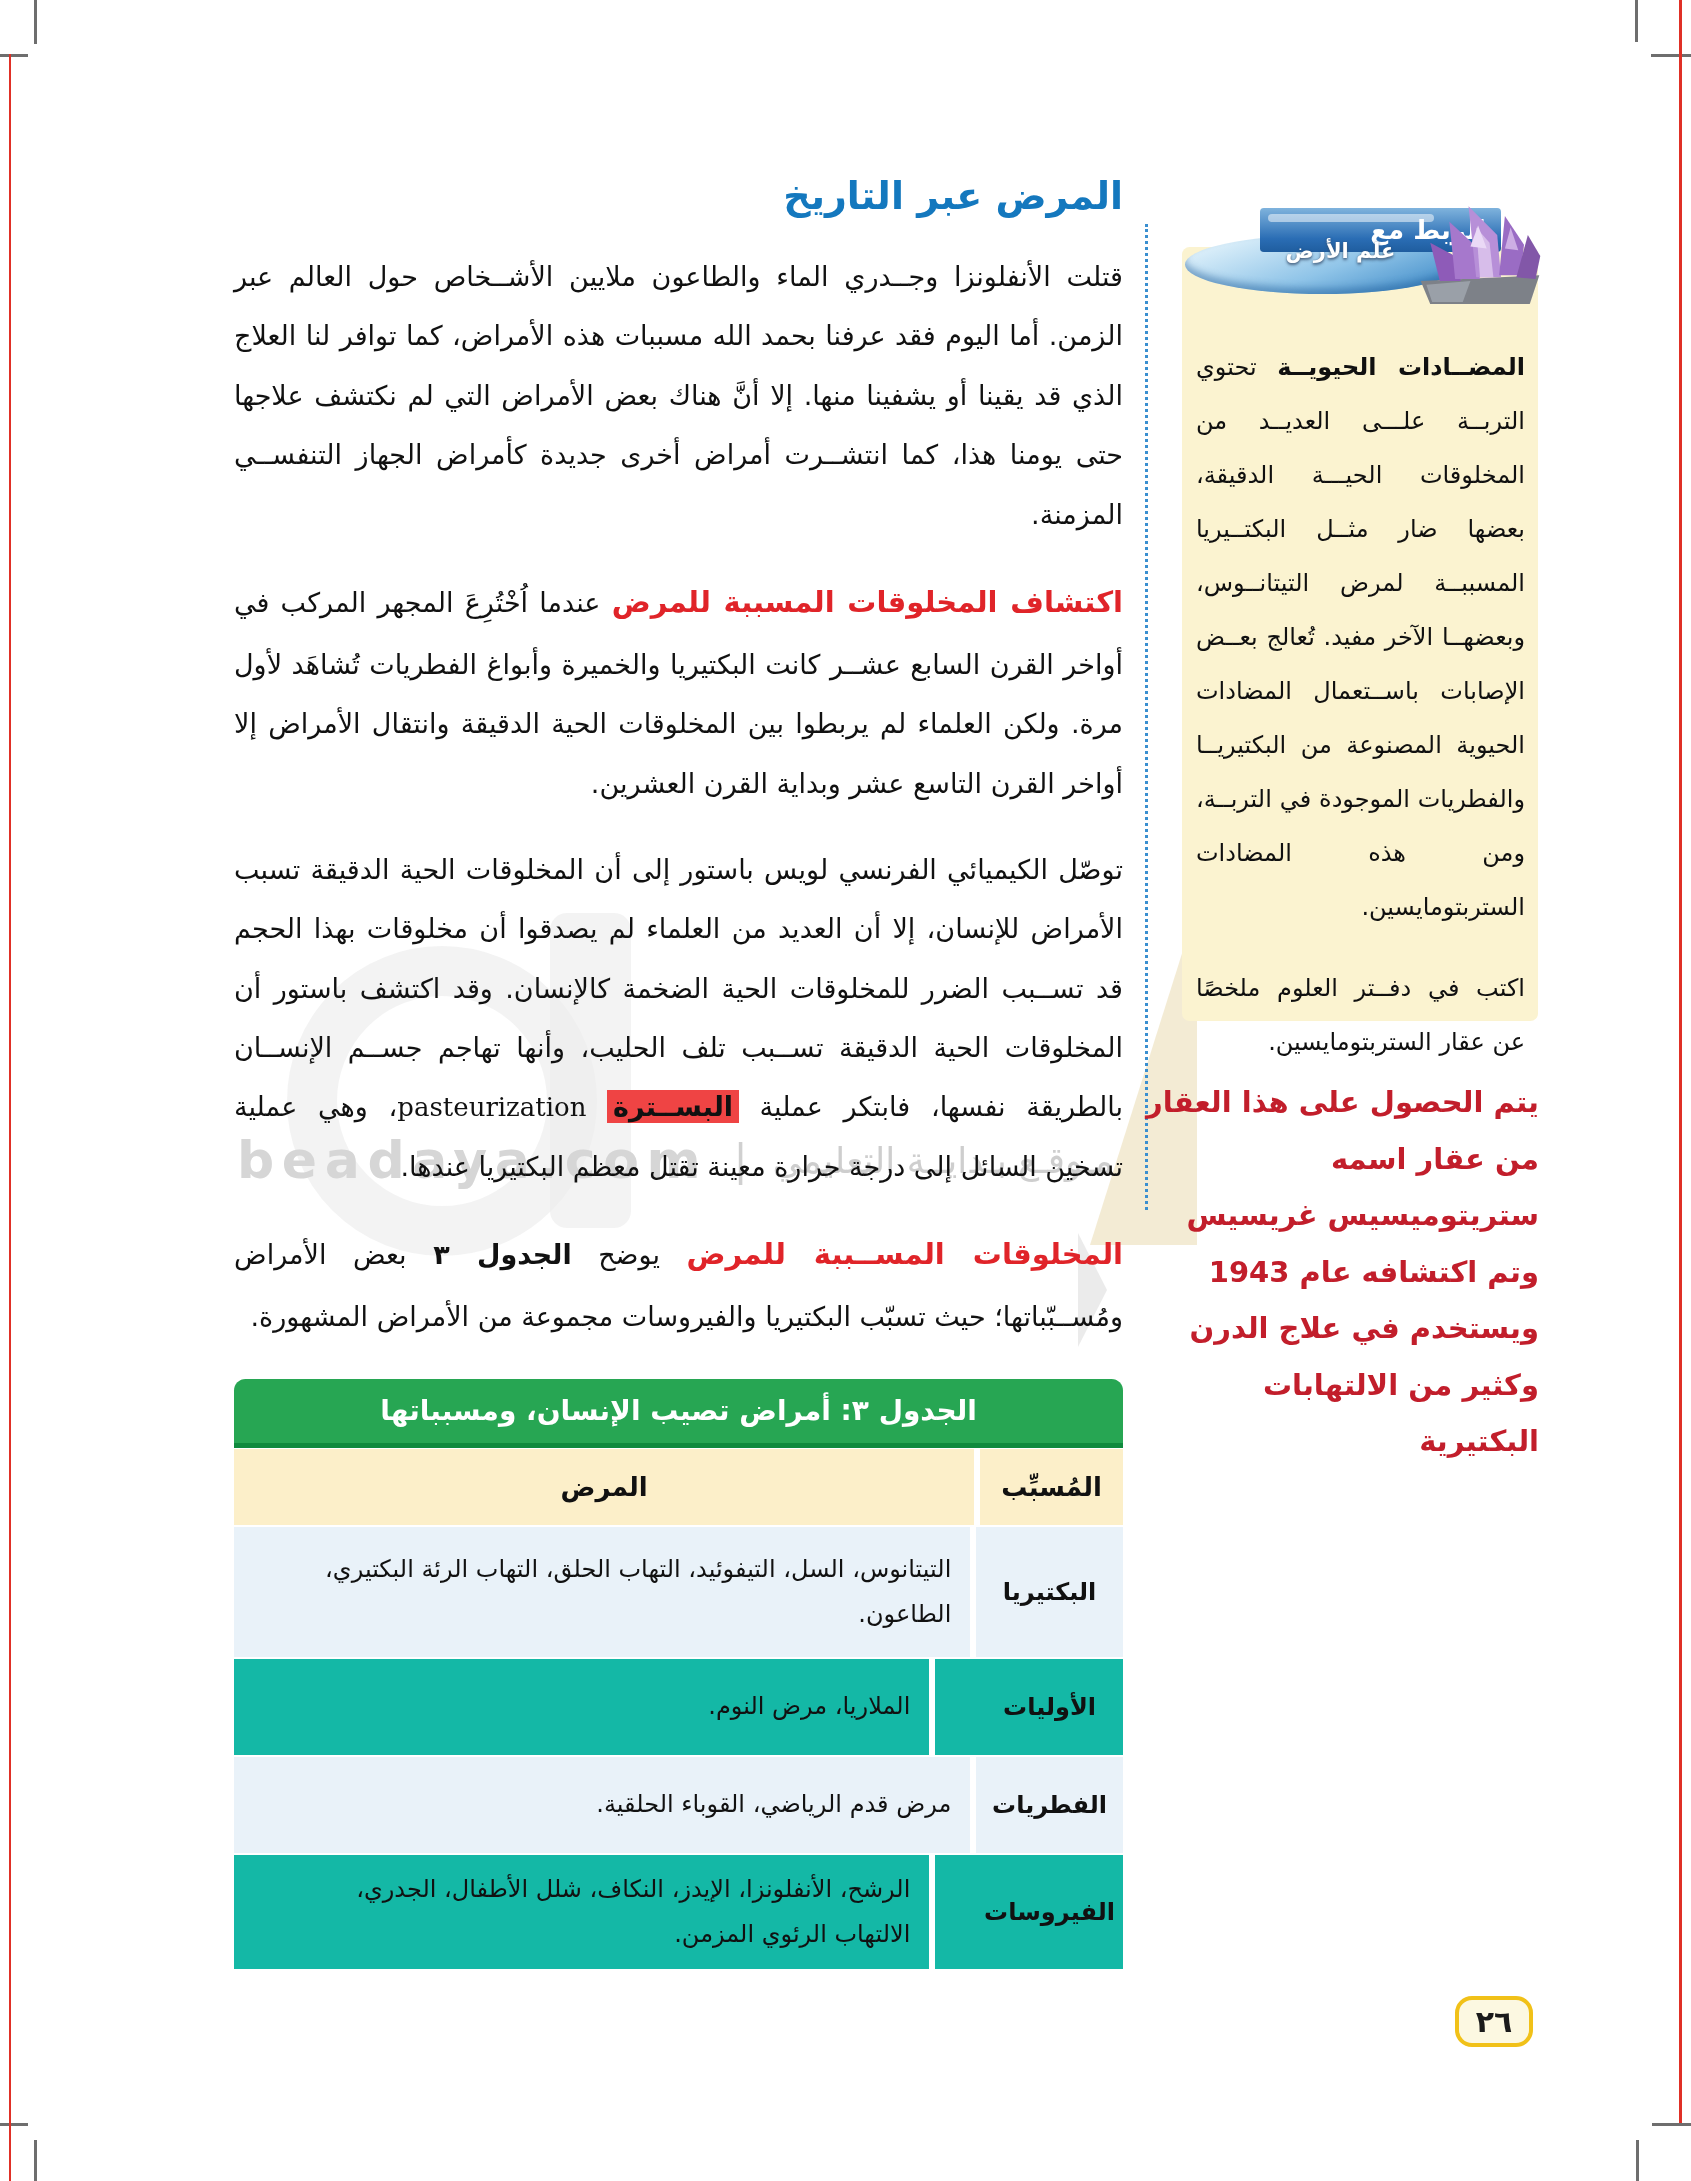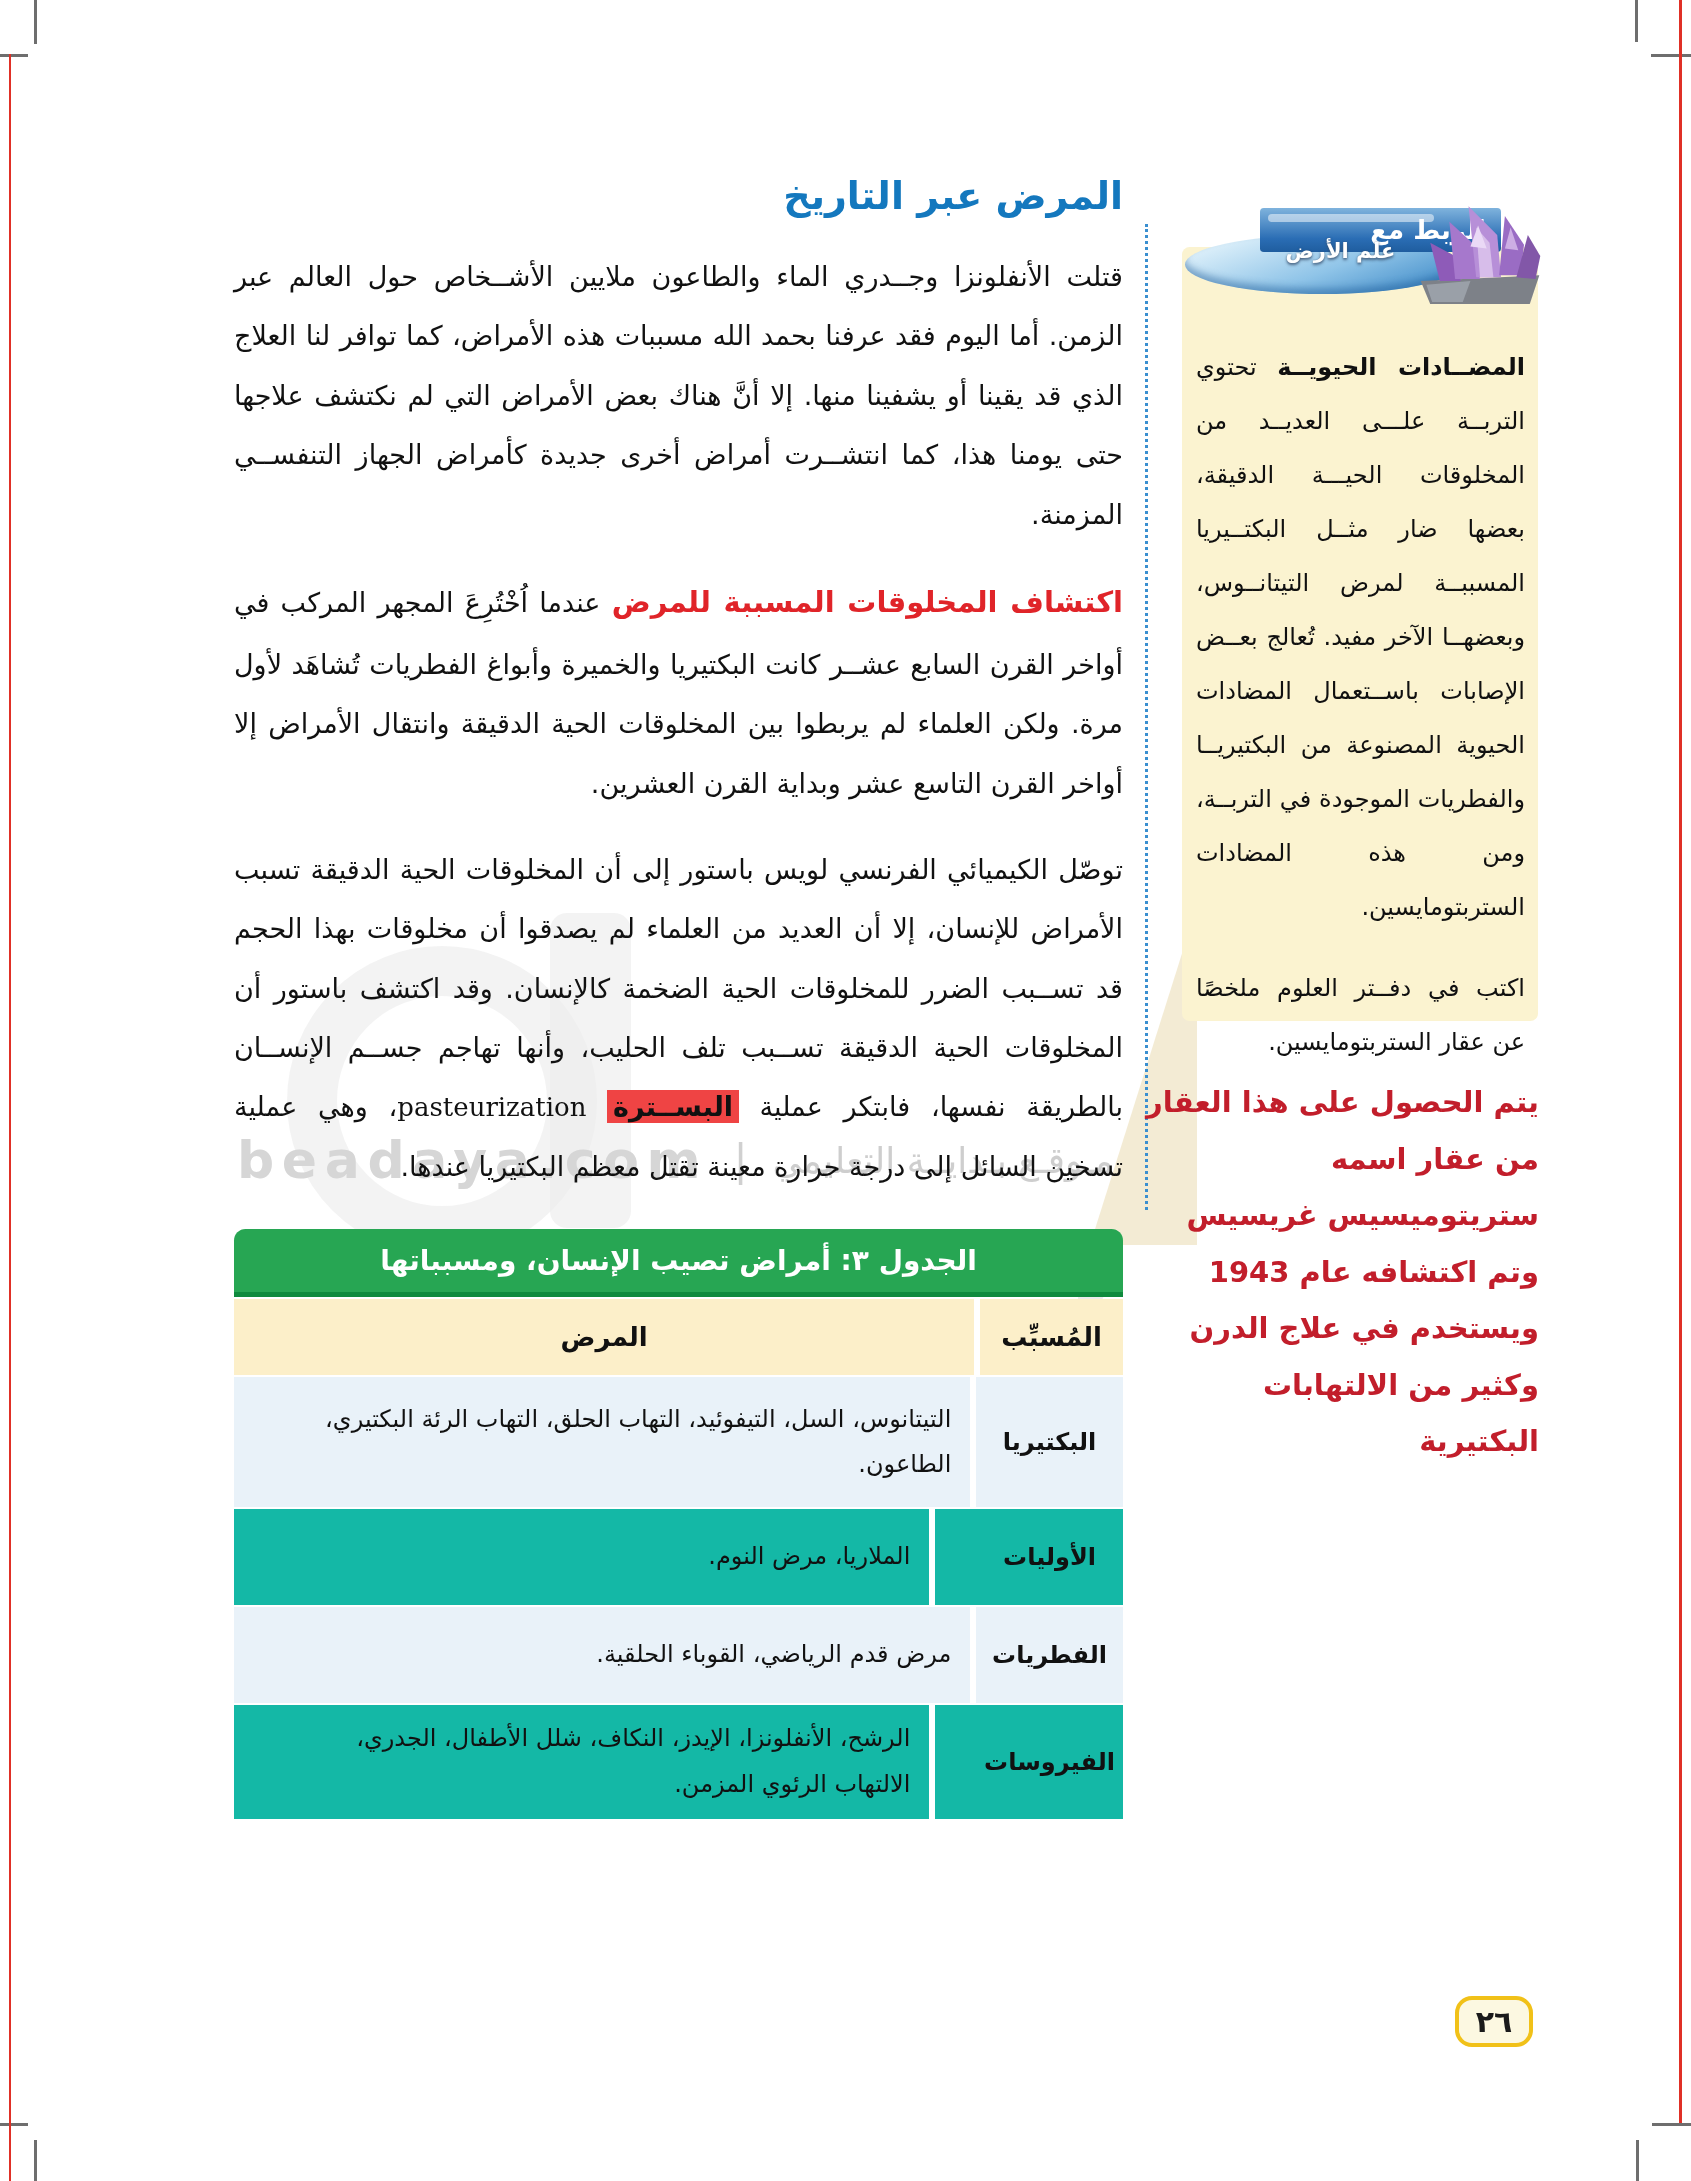--- a/index.html
+++ b/index.html
@@ -118,20 +118,23 @@
     <p class="body-p">قتلت الأنفلونزا وجــدري الماء والطاعون ملايين الأشــخاص حول العالم عبر الزمن. أما اليوم فقد عرفنا بحمد الله مسببات هذه الأمراض، كما توافر لنا العلاج الذي قد يقينا أو يشفينا منها. إلا أنَّ هناك بعض الأمراض التي لم نكتشف علاجها حتى يومنا هذا، كما انتشــرت أمراض أخرى جديدة كأمراض الجهاز التنفســي المزمنة.</p>
 
     <p class="body-p">
       <span class="lead-red">اكتشاف المخلوقات المسببة للمرض</span><span> عندما اُخْتُرِعَ المجهر المركب في أواخر القرن السابع عشــر كانت البكتيريا والخميرة وأبواغ الفطريات تُشاهَد لأول مرة. ولكن العلماء لم يربطوا بين المخلوقات الحية الدقيقة وانتقال الأمراض إلا أواخر القرن التاسع عشر وبداية القرن العشرين.</span>
     </p>
 
     <p class="body-p">
       <span>توصّل الكيميائي الفرنسي لويس باستور إلى أن المخلوقات الحية الدقيقة تسبب الأمراض للإنسان، إلا أن العديد من العلماء لم يصدقوا أن مخلوقات بهذا الحجم قد تســبب الضرر للمخلوقات الحية الضخمة كالإنسان. وقد اكتشف باستور أن المخلوقات الحية الدقيقة تســبب تلف الحليب، وأنها تهاجم جســم الإنســان بالطريقة نفسها، فابتكر عملية </span><span class="hl">البســترة</span> <span class="latin" dir="ltr">pasteurization</span><span>، وهي عملية تسخين السائل إلى درجة حرارة معينة تقتل معظم البكتيريا عندها.</span>
     </p>
 
+    <p class="body-p">
+      <span class="lead-red">المخلوقات المســببة للمرض</span><span> يوضح </span><span class="bold">الجدول ٣</span><span> بعض الأمراض ومُســبّباتها؛ حيث تسبّب البكتيريا والفيروسات مجموعة من الأمراض المشهورة.</span>
+    </p>
 
     <div class="disease-table">
       <div class="t-title">الجدول ٣: أمراض تصيب الإنسان، ومسبباتها</div>
       <div class="t-headrow">
         <div class="t-h cause">المُسبِّب</div>
         <div class="t-h disease">المرض</div>
       </div>
       <div class="t-row row-light rw1">
         <div class="t-c cause-cell">البكتيريا</div>
         <div class="t-c disease-cell">التيتانوس، السل، التيفوئيد، التهاب الحلق، التهاب الرئة البكتيري، الطاعون.</div>

